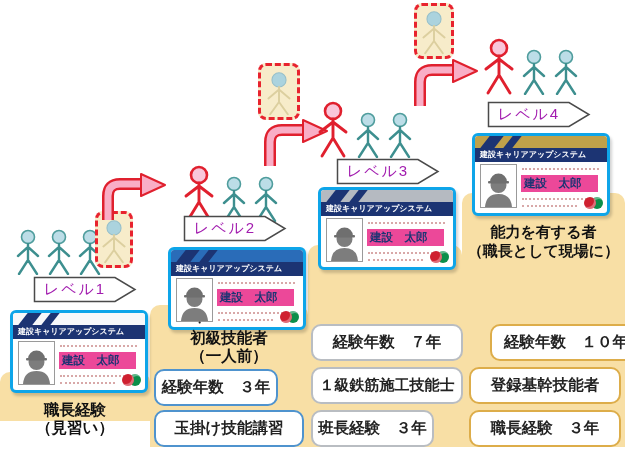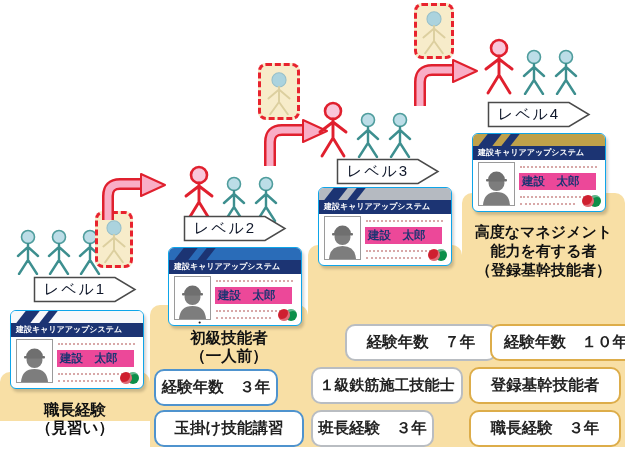--- a/index.html
+++ b/index.html
@@ -25,24 +25,24 @@
 
   
   .arrow{position:absolute;}
   .a-out{stroke:#e0202e;stroke-width:12;fill:none;}
   .a-in{stroke:#f9aec6;stroke-width:7;fill:none;}
   .a-head{fill:#f9aec6;stroke:#e0202e;stroke-width:2;stroke-linejoin:round;}
 
   
   .pennant{position:absolute;}
   .pennant .lbl{position:absolute;left:0;top:0;width:84px;height:27px;display:flex;
-                align-items:center;justify-content:center;font-size:15px;letter-spacing:2px;color:#0f172a;}
-
-  
-  .card{position:absolute;width:132px;height:77px;background:#fff;border:1px solid #0ea5e9;
+                align-items:center;justify-content:center;font-size:15px;letter-spacing:2px;color:#a21caf;}
+
+  
+  .card{position:absolute;width:132px;height:77px;background:#fff;border:3px solid #0ea5e9;
         border-radius:6px;box-shadow:2px 3px 3px rgba(0,0,0,.18);overflow:hidden;}
   .card-strip{height:12px;position:relative;overflow:hidden;background:#f7f8fa;}
   .sl{position:absolute;top:-2px;height:16px;background:#1c3473;transform:skewX(-38deg);}
   .s1{left:10px;width:14px;} .s2{left:33px;width:9px;}
   .card-band{height:14px;background:#1c3473;color:#fff;font-size:8px;font-weight:bold;
              line-height:14px;padding-left:5px;white-space:nowrap;}
   .card-body{position:relative;height:49px;}
   .photo{position:absolute;left:5px;top:2px;width:37px;height:44px;background:#fff;
          border:1px solid #9a9a9a;display:flex;align-items:flex-end;justify-content:center;
          overflow:hidden;box-sizing:border-box;}
@@ -303,29 +303,28 @@
   <div class="desc" style="left:0;top:401px;width:150px;">
     <span>職長経験</span>
     <span>（見習い）</span>
   </div>
   <span class="dot-note" style="left:193px;top:314px;">・</span>
   <div class="desc" style="left:150px;top:329px;width:158px;">
     <span>初級技能者</span>
     <span>（一人前）</span>
   </div>
   <div class="desc" style="left:462px;top:222px;width:163px;font-size:15px;line-height:19px;">
-    <span>高度なマネジメント</span>
     <span>能力を有する者</span>
-    <span>（登録基幹技能者）</span>
+    <span>（職長として現場に）</span>
   </div>
 
   <div class="req lv2" style="left: 154px; top: 369px; width: 124px; border-color: rgb(79, 147, 206);">経験年数　３年</div>
   <div class="req lv2" style="left: 154px; top: 410px; width: 150px; border-color: rgb(79, 147, 206);">玉掛け技能講習</div>
 
-  <div class="req lv3" style="left: 311px; top: 324px; width: 152px; border-color: rgb(185, 189, 194); margin-left: 34px;">経験年数　７年</div>
+  <div class="req lv3" style="left: 311px; top: 324px; width: 152px; border-color: rgb(185, 189, 194);">経験年数　７年</div>
   <div class="req lv3" style="left: 311px; top: 367px; width: 152px; font-size: 15px; border-color: rgb(185, 189, 194);">１級鉄筋施工技能士</div>
   <div class="req lv3" style="left: 311px; top: 410px; width: 123px; border-color: rgb(185, 189, 194);">班長経験　３年</div>
 
   <div class="req lv4" style="left: 469px; top: 324px; width: 152px; border-color: rgb(221, 173, 74); margin-left: 21px;">経験年数　１０年</div>
   <div class="req lv4" style="left: 469px; top: 367px; width: 152px; border-color: rgb(221, 173, 74);">登録基幹技能者</div>
   <div class="req lv4" style="left: 469px; top: 410px; width: 152px; border-color: rgb(221, 173, 74);">職長経験　３年</div>
 
 </div>
 
 </body></html>

